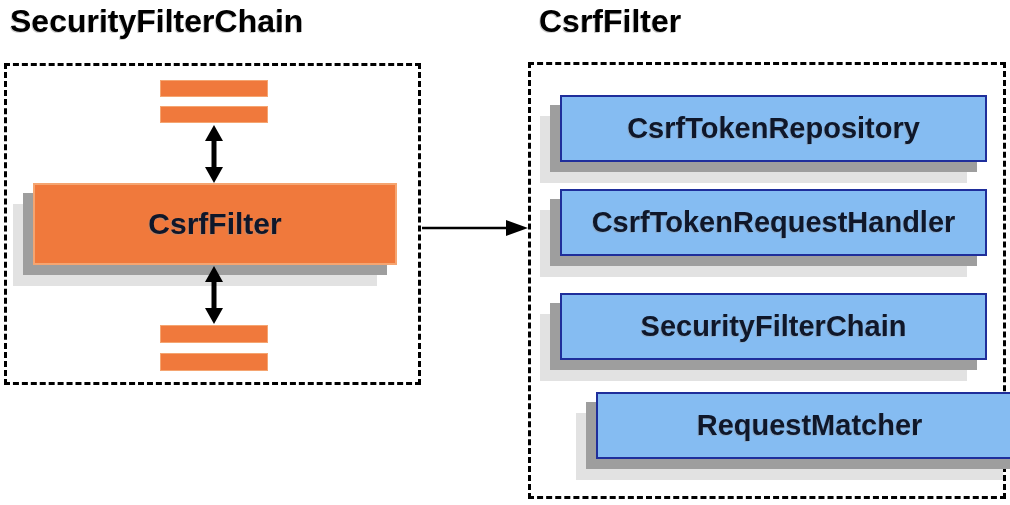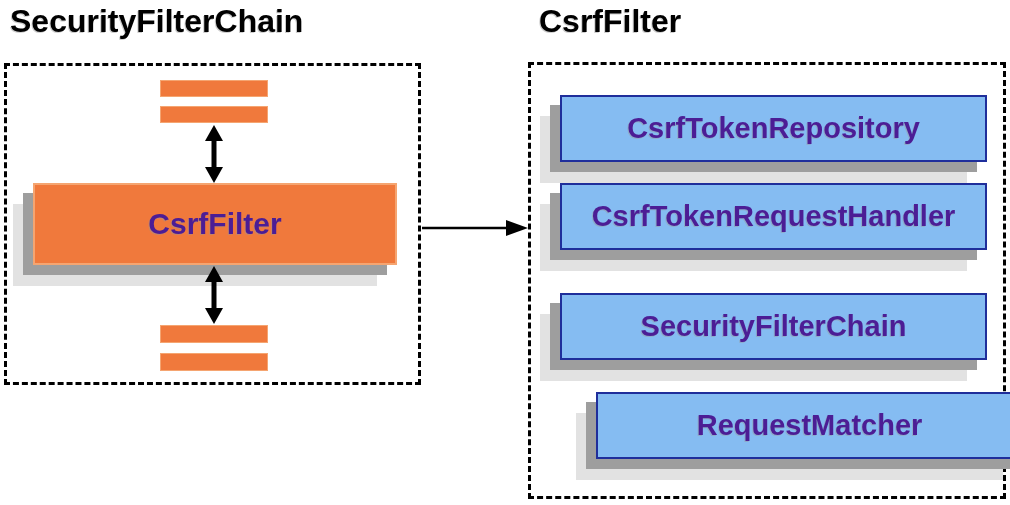--- a/index.html
+++ b/index.html
@@ -62,32 +62,32 @@
   .shadow-wrap{position:absolute;}
   .shadow{position:absolute;width:100%;height:100%;}
   .shadow-light-layer{left:-20px;top:21px;background:var(--shadow-light);}
   .shadow-mid-layer{left:-10px;top:10px;background:var(--shadow-mid);}
 
   .node-box{
     position:relative;
     width:100%;height:100%;
     display:flex;align-items:center;justify-content:center;
     font-weight:bold;
-    color:#4c1d95;
+    color:#0f172a;
     text-shadow:-1px 1px 0 rgba(150,150,150,0.45);
   }
   .csrf-wrap{left:26px;top:117px;width:364px;height:82px;}
   .orange-node{
     background:var(--orange-fill);
     border:2px solid var(--orange-border);
     font-size:30px;
   }
   .blue-wrap{left:29px;width:427px;height:67px;}
   .blue-wrap-1{top:30px;}
-  .blue-wrap-2{top:118px;}
+  .blue-wrap-2{top:124px;}
   .blue-wrap-3{top:228px;}
   .blue-wrap-4{top:327px;margin-left:36px;}
   .blue-node{
     background:var(--blue-fill);
     border:2px solid var(--blue-border);
     font-size:29px;
   }
 
   .h-arrow{position:absolute;left:422px;top:218px;width:106px;height:20px;}
 </style>

